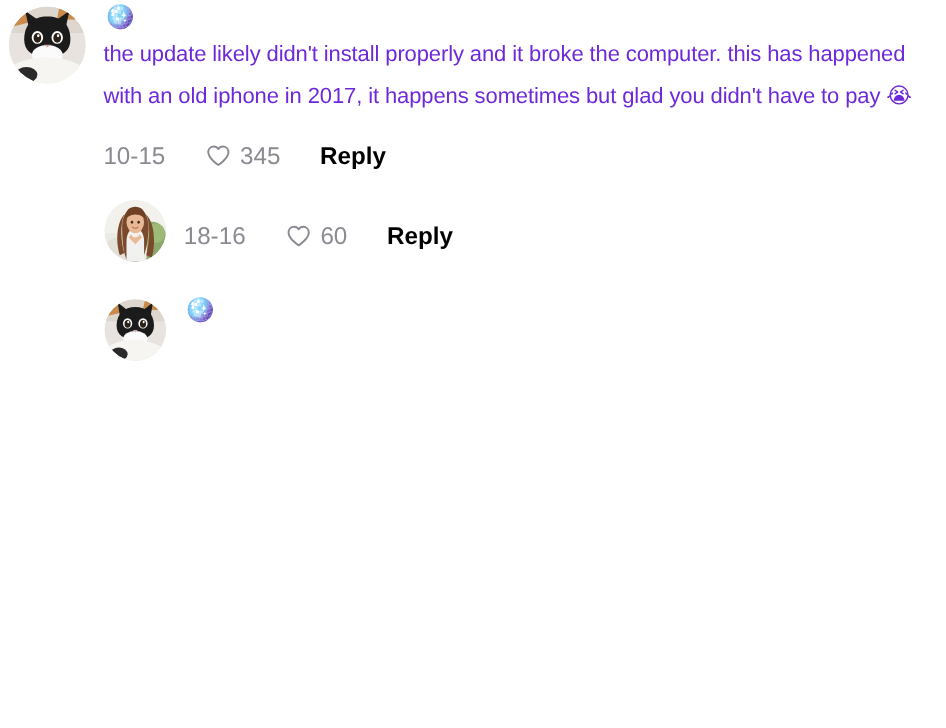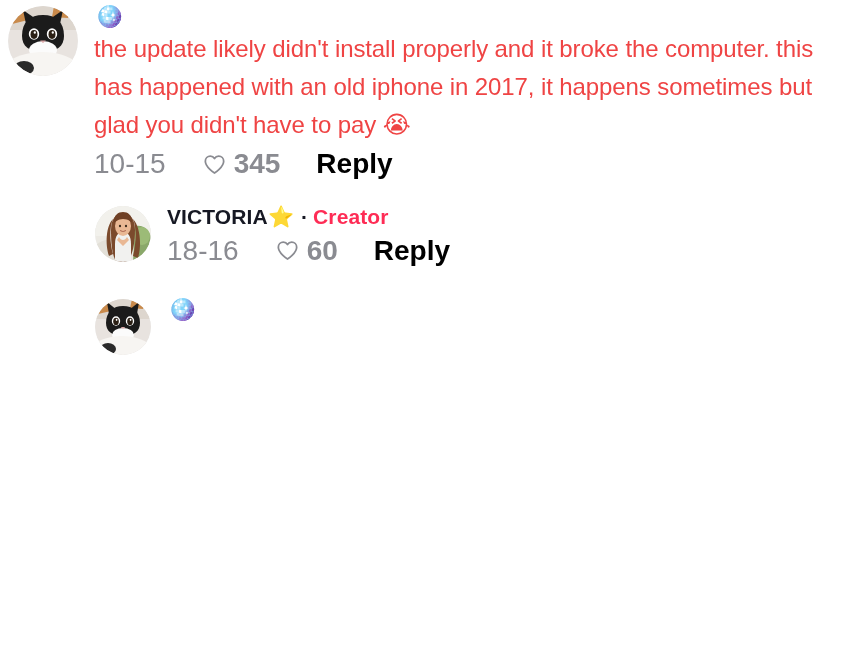--- a/index.html
+++ b/index.html
@@ -80,46 +80,45 @@
     color: #161823;
     margin: 0 5px 0 6px;
     font-weight: bold;
   }
   .creator-tag {
     color: #fe2c55;
     font-weight: bold;
   }
 
   .text {
-    font-size: 24px;
+    font-size: 20px;
     line-height: 38px;
-    color: #ef4444;
+    color: #6d28d9;
     letter-spacing: -0.1px;
     word-wrap: break-word;
     white-space: pre-wrap;
   }
   .text .emj {
     font-family: "DejaVu Sans", sans-serif;
   }
 
   .meta {
     display: flex;
     align-items: center;
-    margin-top: 6px;
+    margin-top: 22px;
     color: #8a8b91;
-    font-size: 28px;
+    font-size: 22px;
     line-height: 1;
   }
   .meta .date { color: #8a8b91; }
   .meta .likes {
     display: flex;
     align-items: center;
     margin-left: 36px;
     color: #8a8b91;
-    font-weight: bold;
   }
   .meta .likes .heart-icon {
     display: inline-block;
     width: 25px;
     height: 25px;
     margin-right: 7px;
   }
   .meta .likes .heart-icon svg { display:block; width:100%; height:100%; }
   .meta .reply {
     margin-left: 36px;
@@ -209,26 +208,20 @@
           <path d="M18 13 C14 22 15 38 18 48 L14 50 C10 38 11 20 18 13 Z" fill="#7b4a2c"></path>
           <path d="M38 13 C42 22 41 38 38 50 L43 52 C47 38 45 20 38 13 Z" fill="#7b4a2c"></path>
           <ellipse cx="25" cy="20" rx="1.1" ry="1.3" fill="#3a2a1c"></ellipse>
           <ellipse cx="31" cy="20" rx="1.1" ry="1.3" fill="#3a2a1c"></ellipse>
           <path d="M25.5 24.5 q2.5 2 5 0" fill="none" stroke="#b5725a" stroke-width="1.1" stroke-linecap="round"></path>
           <path d="M24 31 C26 35 30 35 32 31 L34 34 L28 40 L22 34 Z" fill="#e9b894"></path>
         </g>
       </svg>
     </div>
     <div class="body">
-      <div class="username-row">
-        <span class="username-text">VICTORIA</span>
-          <span class="name-emoji">⭐</span>
-        <span class="sep">·</span>
-        <span class="creator-tag">Creator</span>
-      </div>
       <div class="meta">
         <span class="date">18-16</span>
         <span class="likes">
           <span class="heart-icon">
             <svg viewBox="0 0 24 24" xmlns="http://www.w3.org/2000/svg" aria-hidden="true">
               <path d="M12 20.2 C12 20.2 3.2 14.6 3.2 8.9 C3.2 6.1 5.3 4.0 8.0 4.0 C9.7 4.0 11.2 4.9 12 6.2 C12.8 4.9 14.3 4.0 16.0 4.0 C18.7 4.0 20.8 6.1 20.8 8.9 C20.8 14.6 12 20.2 12 20.2 Z" fill="none" stroke="#8a8b91" stroke-width="1.7" stroke-linejoin="round"></path>
             </svg>
           </span>
           <span class="count">60</span>
         </span>

